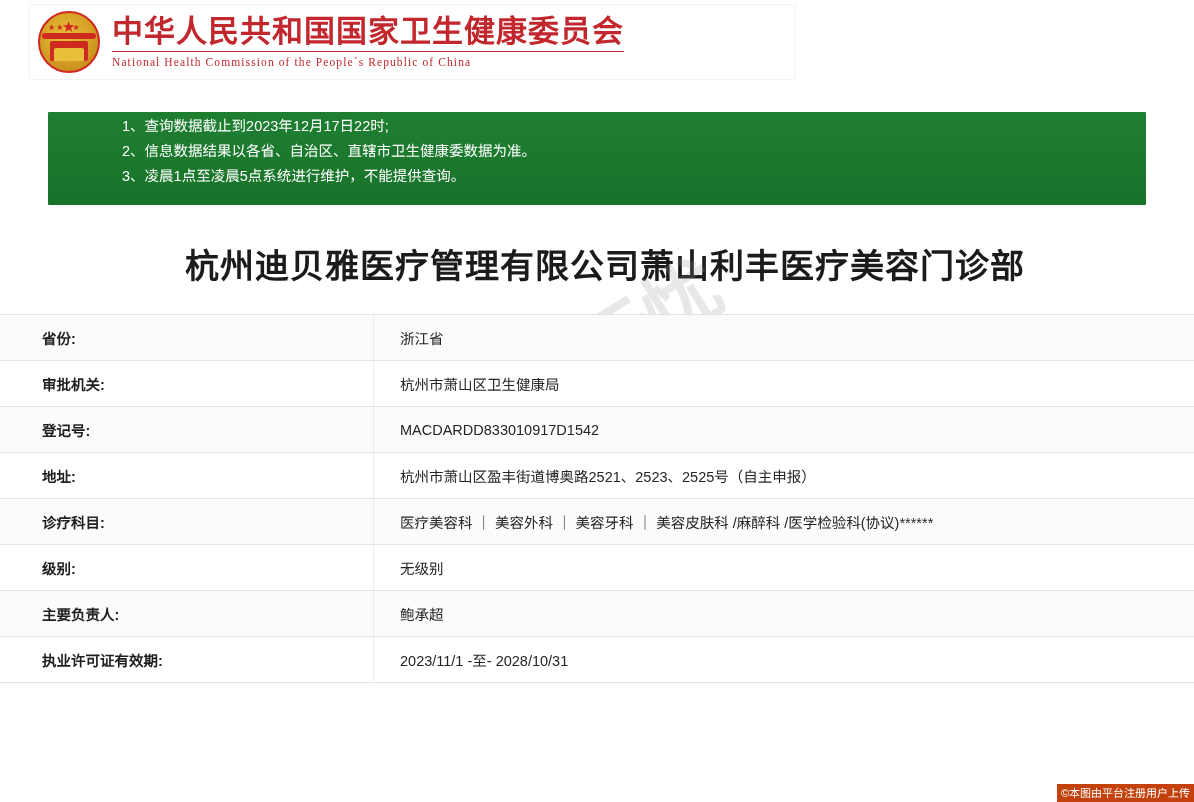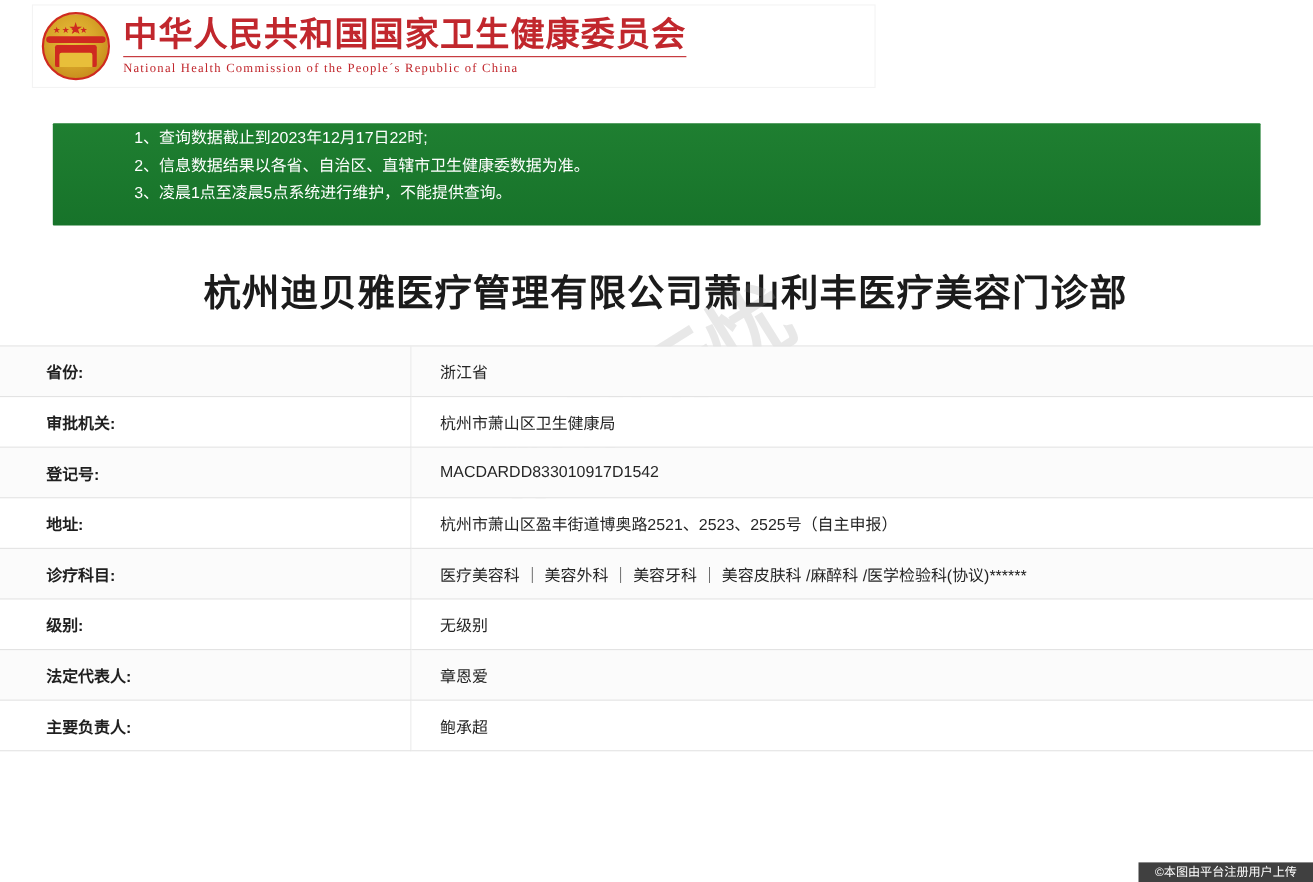--- a/index.html
+++ b/index.html
@@ -194,25 +194,25 @@
     transform: rotate(-32deg);
     white-space: nowrap;
     pointer-events: none;
     z-index: 1;
     font-family: "Liberation Serif", "DejaVu Serif", serif;
   }
   .footer-credit {
     position: absolute;
     right: 0;
     bottom: 0;
-    background: #404040;
+    background: #c2410c;
     color: #ffffff;
     font-size: 11px;
     line-height: 16px;
-    padding: 1px 15px;
+    padding: 1px 4px;
     white-space: nowrap;
     z-index: 5;
   }
 </style>
 </head>
 <body>
 
 <div class="header">
   <div class="banner">
     <div class="emblem">
@@ -261,23 +261,23 @@
     </tr>
     <tr>
       <td class="label">诊疗科目:</td>
       <td class="value">医疗美容科 ｜ 美容外科 ｜ 美容牙科 ｜ 美容皮肤科 /麻醉科 /医学检验科(协议)******</td>
     </tr>
     <tr>
       <td class="label">级别:</td>
       <td class="value">无级别</td>
     </tr>
     <tr>
-      <td class="label">法定代表人:</td>
-      <td class="value">章恩爱</td>
-    </tr>
-    <tr>
       <td class="label">主要负责人:</td>
       <td class="value">鲍承超</td>
     </tr>
+    <tr>
+      <td class="label">执业许可证有效期:</td>
+      <td class="value">2023/11/1 -至- 2028/10/31</td>
+    </tr>
   </tbody>
 </table>
 
 <div class="footer-credit">©本图由平台注册用户上传</div>
 
 </body></html>

